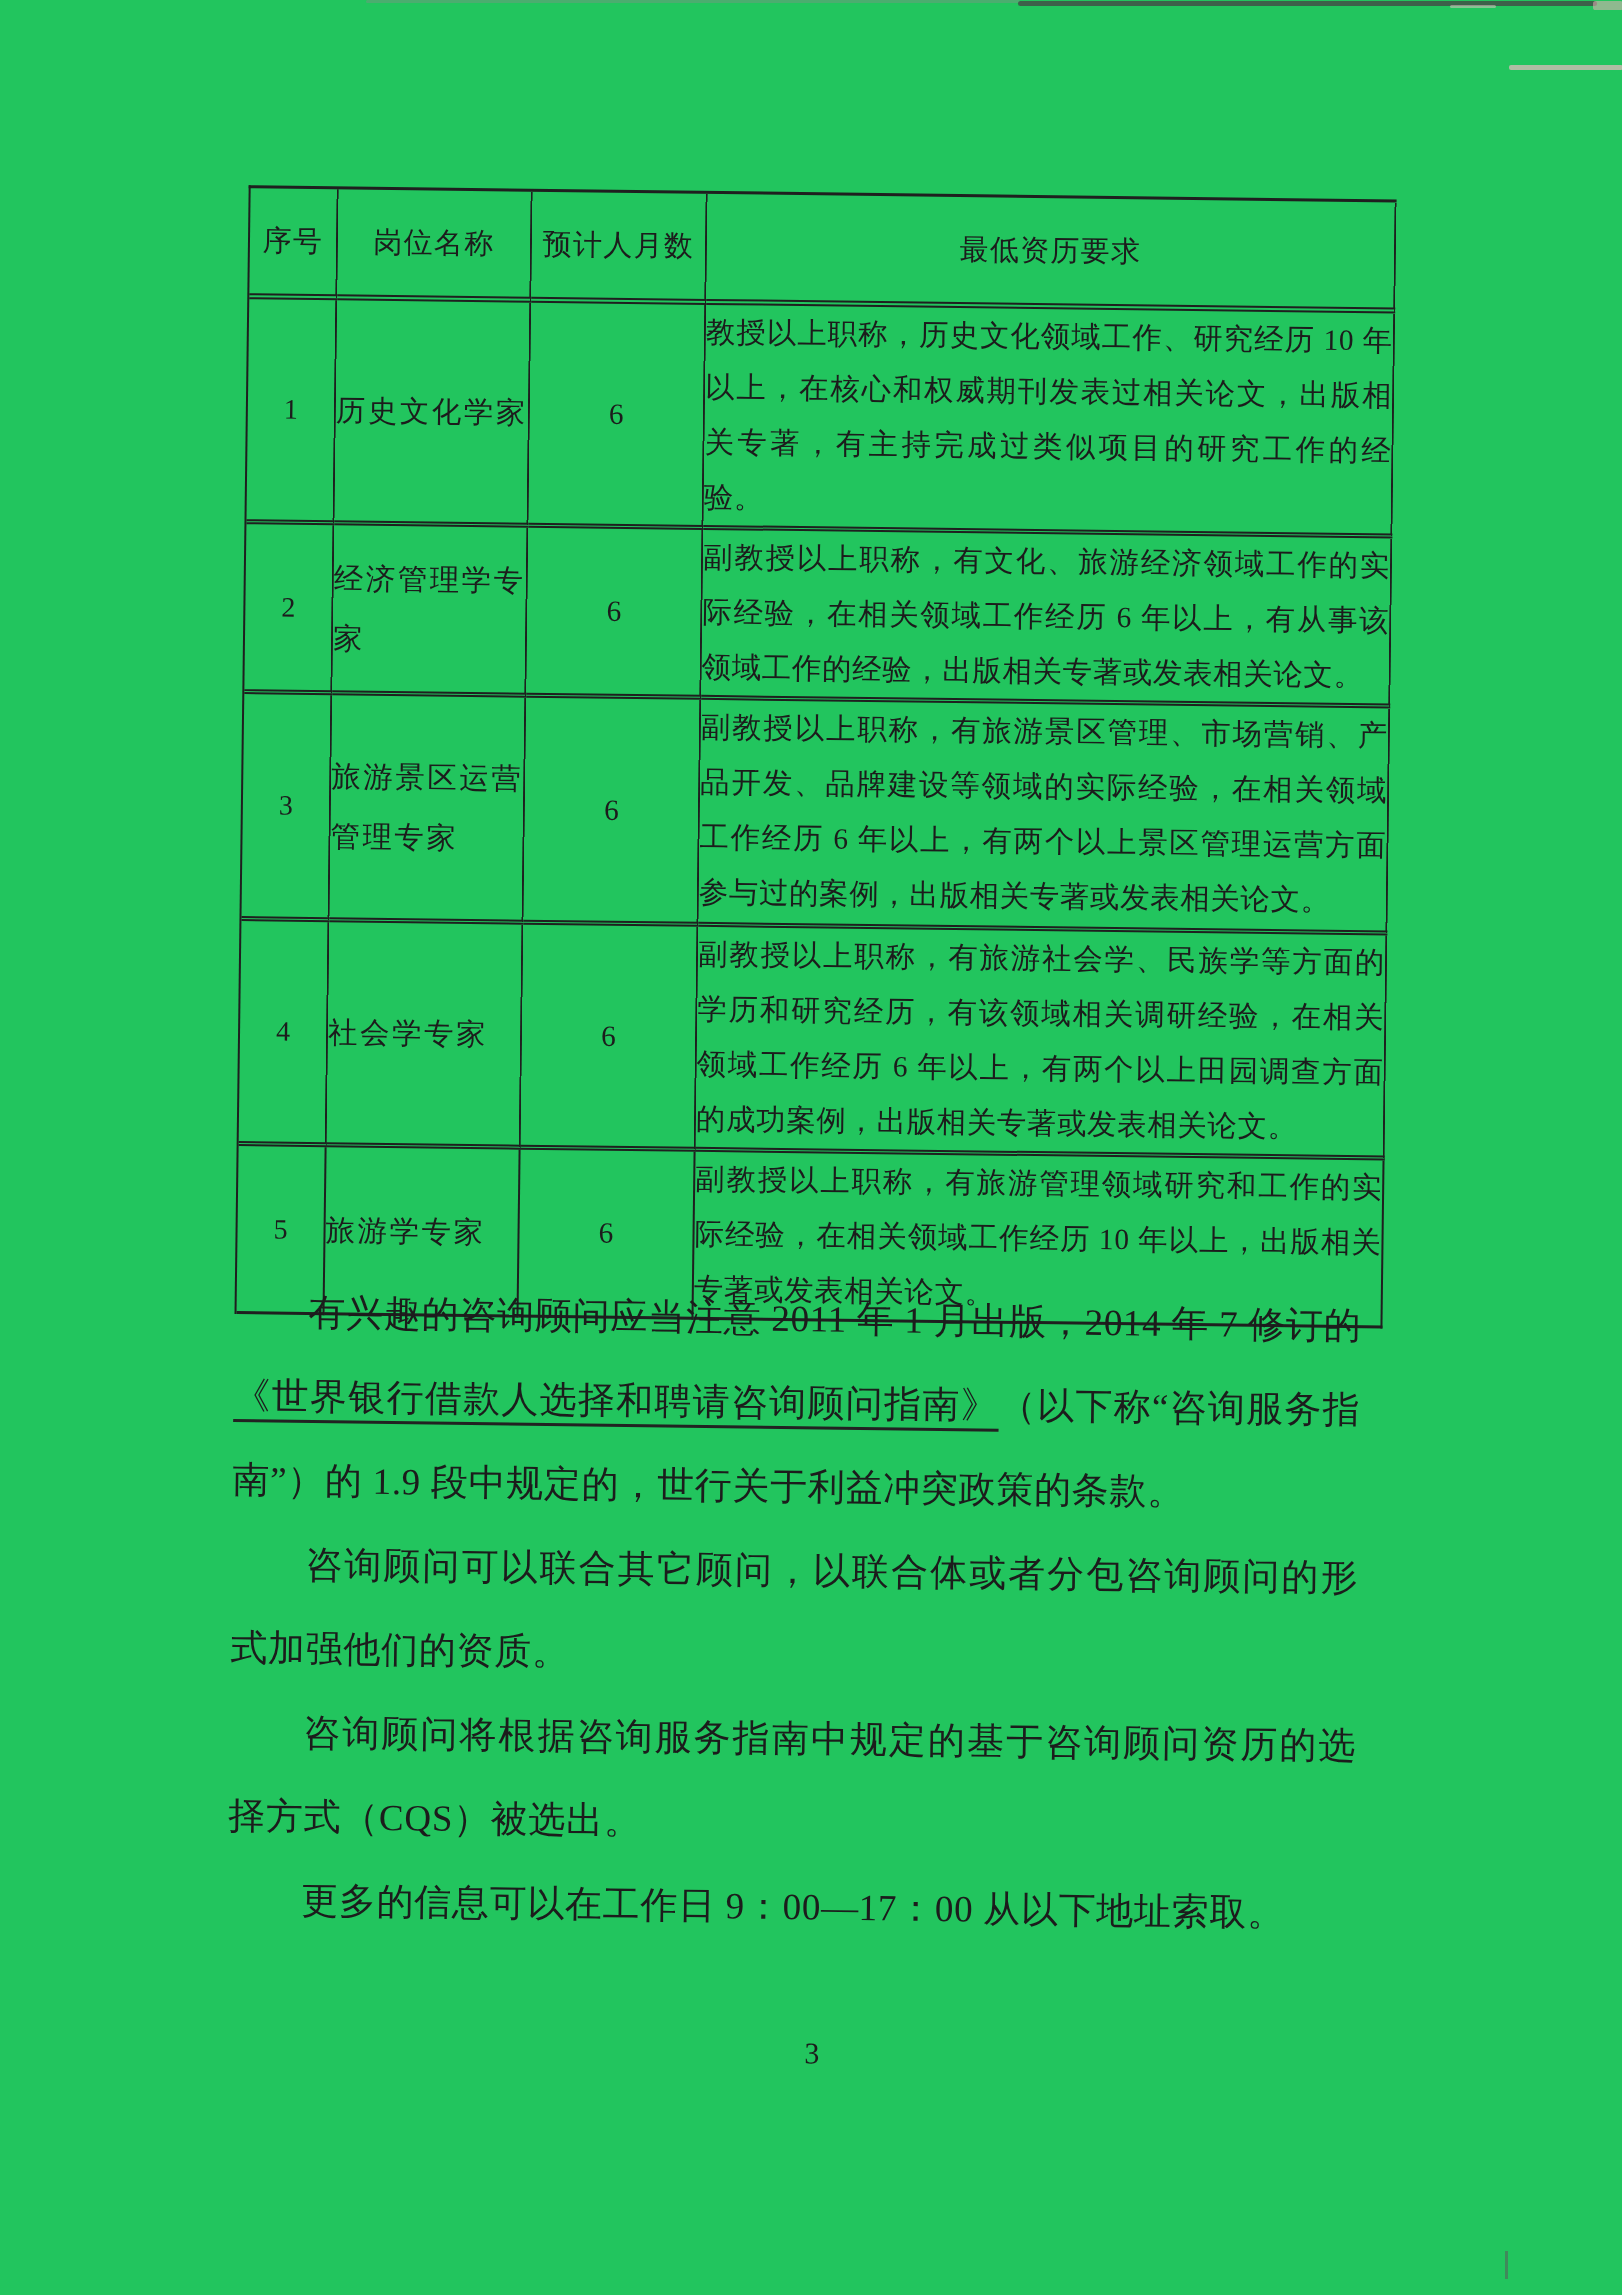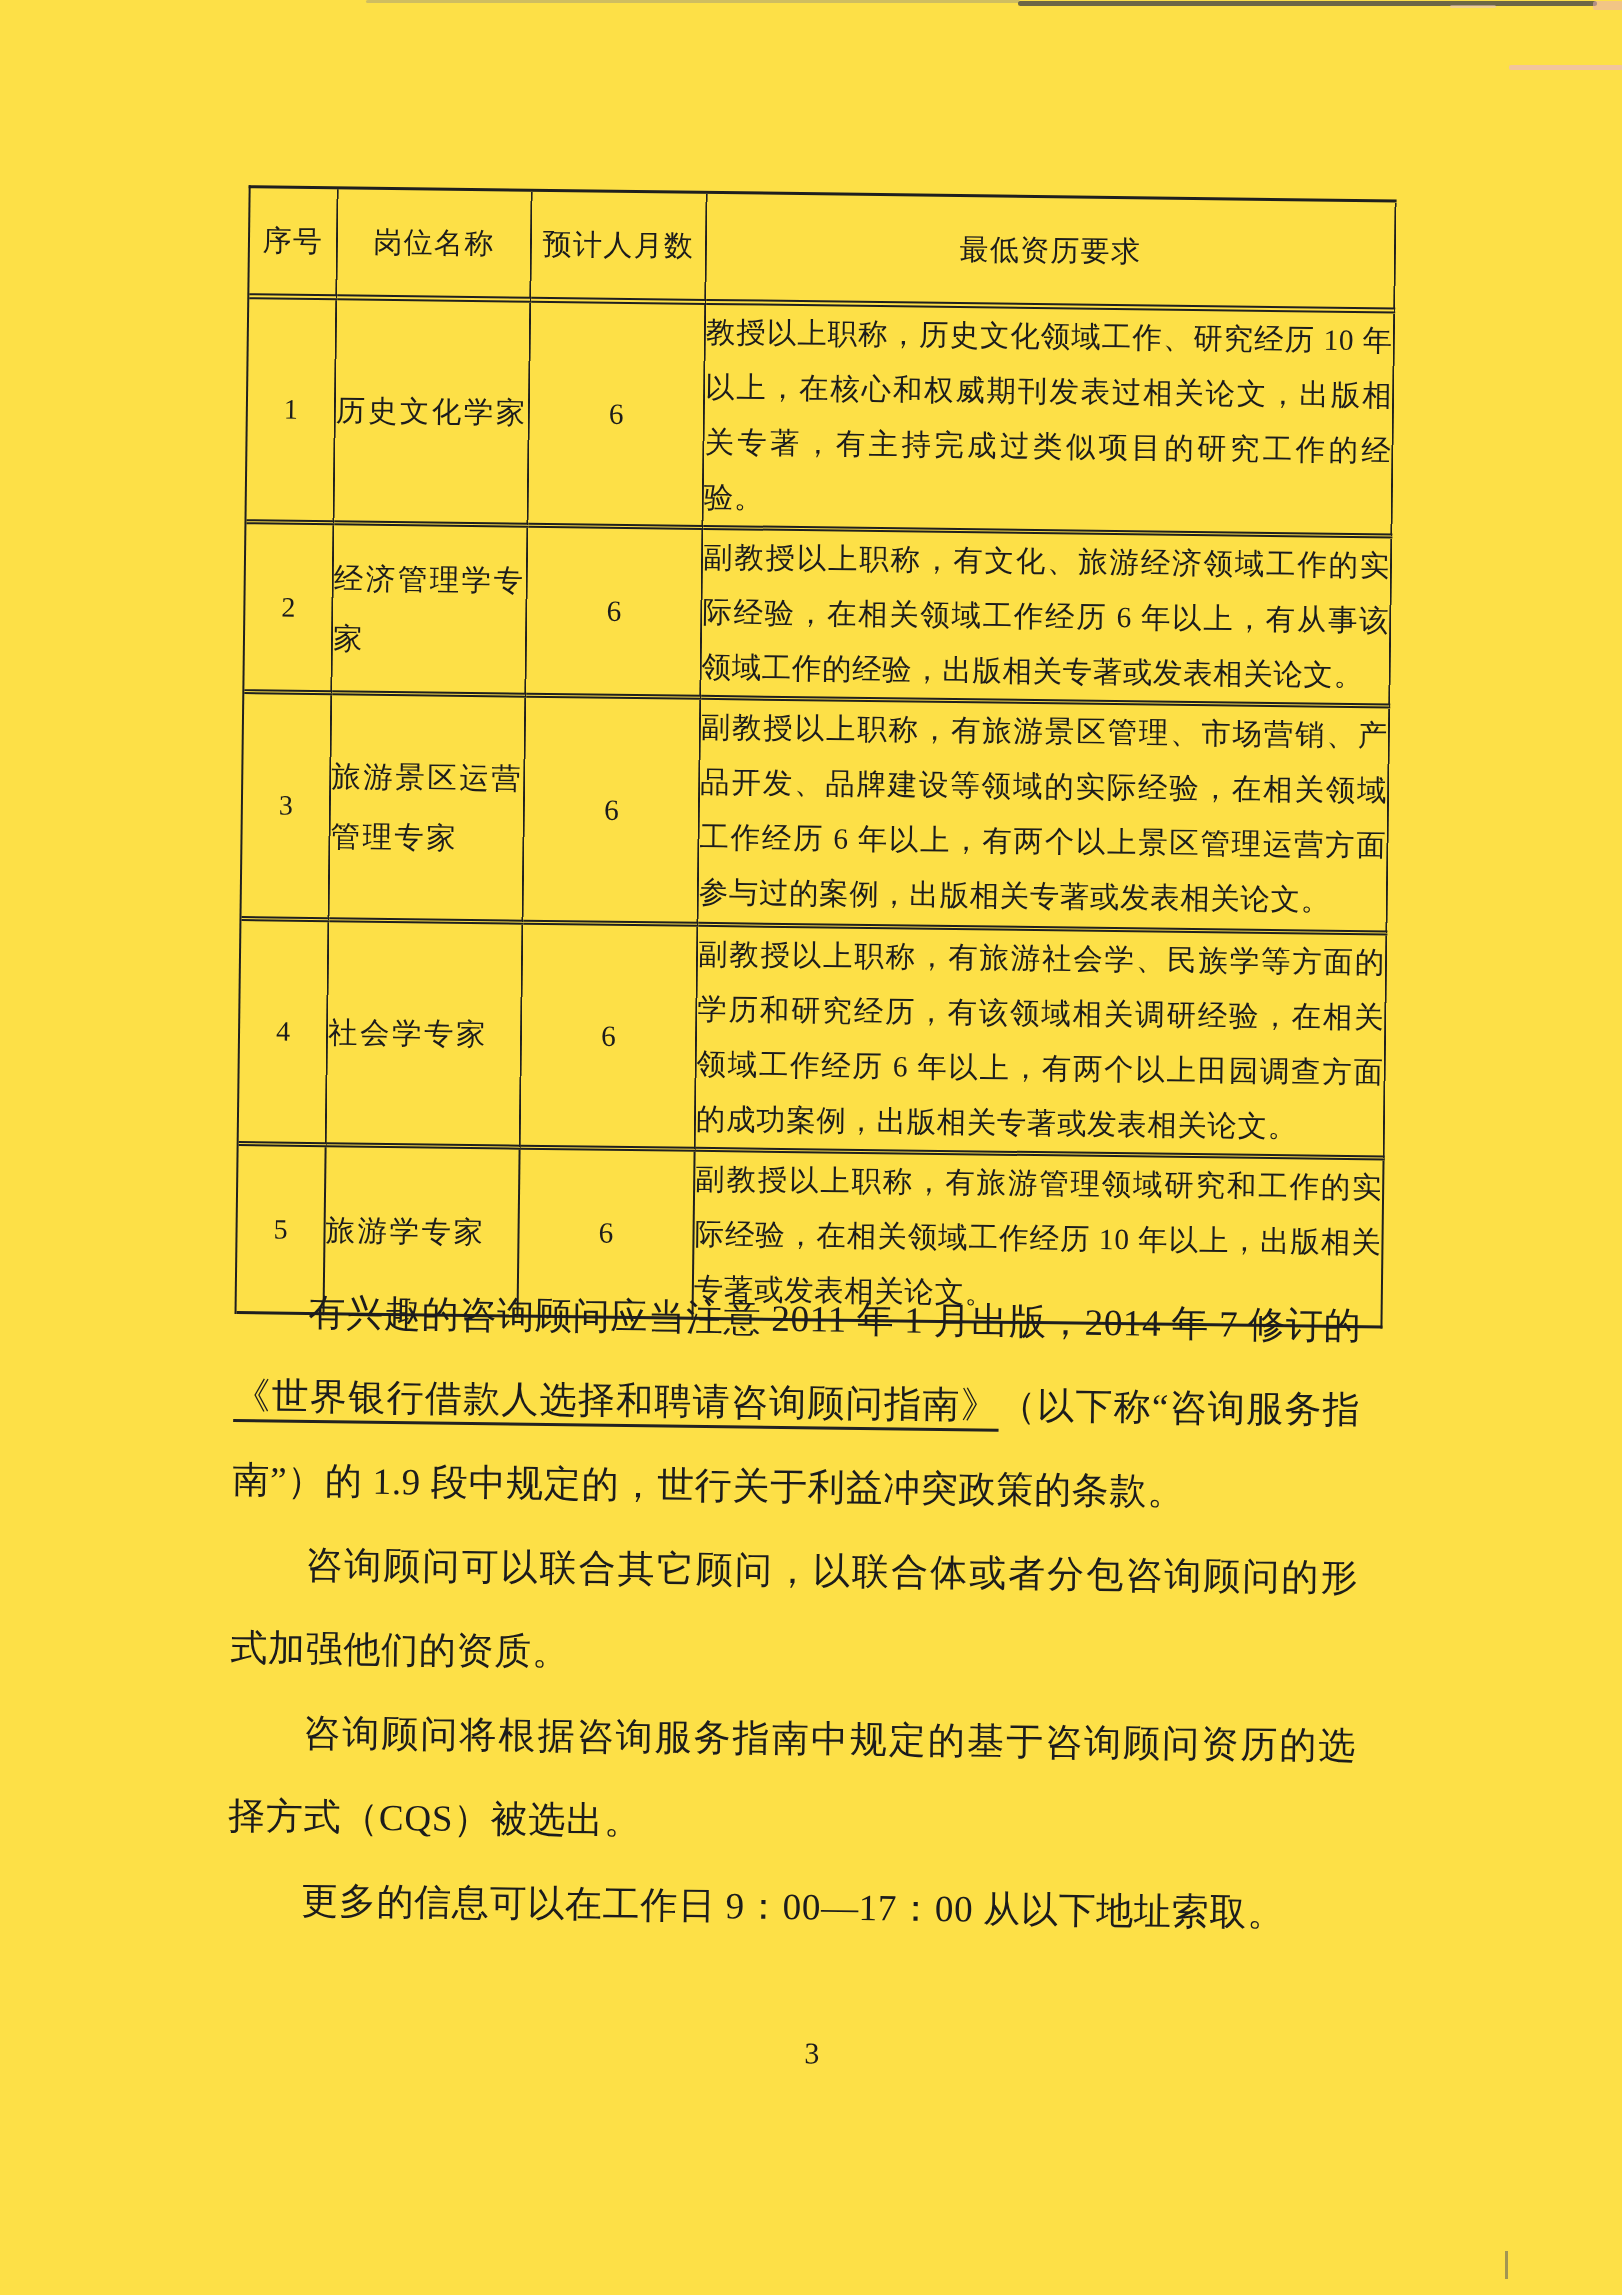--- a/index.html
+++ b/index.html
@@ -2,21 +2,21 @@
 <html lang="zh" style="font-size:10.5px"><head>
 <meta charset="utf-8">
 <style>
   html, body { margin: 0; padding: 0; }
   body { width: 1623px; height: 2295px; background: #ffffff; }
 
   .page {
     position: relative;
     width: 1623px;
     height: 2295px;
-    background: #fde047;
+    background: #22c55e;
     overflow: hidden;
     font-family: "Liberation Serif", "DejaVu Serif", serif;
     color: #1c1c1c;
   }
 
   
   .sheet {
     position: absolute;
     left: 0; top: 0;
     width: 1623px; height: 2295px;

